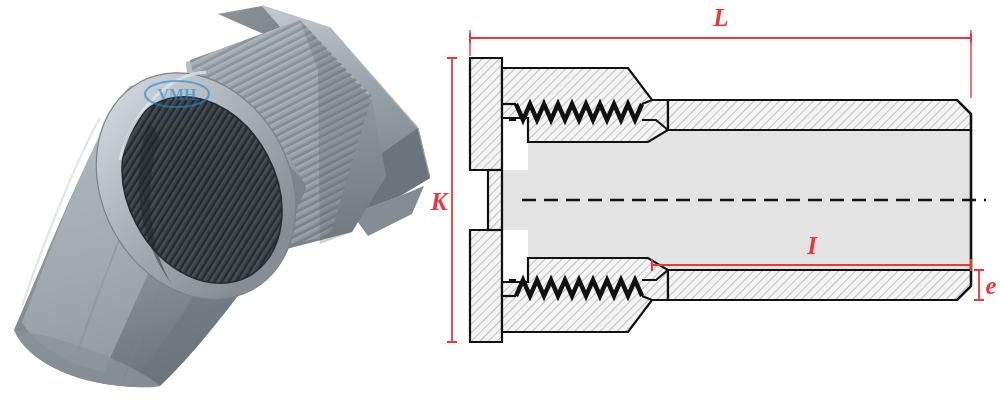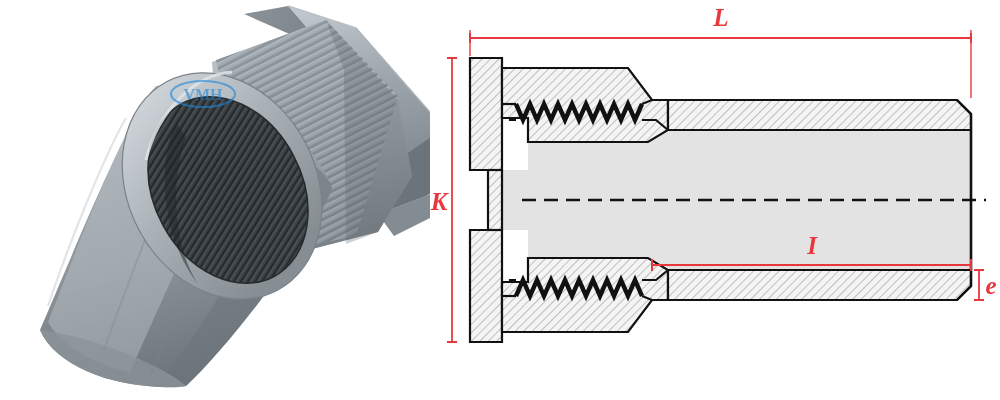--- a/index.html
+++ b/index.html
@@ -4,21 +4,21 @@
 <title>PVC Female Adapter — Product Photo and Sectional Drawing</title>
 <style>
   html,body{margin:0;padding:0;background:#ffffff;}
   body{
     width:1000px;height:400px;overflow:hidden;position:relative;
     font-family:"Liberation Serif", serif;
   }
   #root{position:absolute;inset:0;background:#ffffff;}
 
   
-  .photo-pane{position:absolute;left:0;top:0;width:440px;height:400px;background:#ffffff;overflow:hidden;margin-left:26px;}
+  .photo-pane{position:absolute;left:0;top:0;width:440px;height:400px;background:#ffffff;overflow:hidden;}
   .photo-svg{position:absolute;left:0;top:0;width:440px;height:400px;display:block;}
 
   
   .drawing-pane{position:absolute;left:430px;top:0;width:570px;height:400px;background:#ffffff;overflow:hidden;}
   .drawing-svg{position:absolute;left:0;top:0;width:570px;height:400px;display:block;}
 
   .dimlabel{
     font-family:"Liberation Serif", serif;
     font-style:italic;font-weight:700;
     fill:#e8383d;

